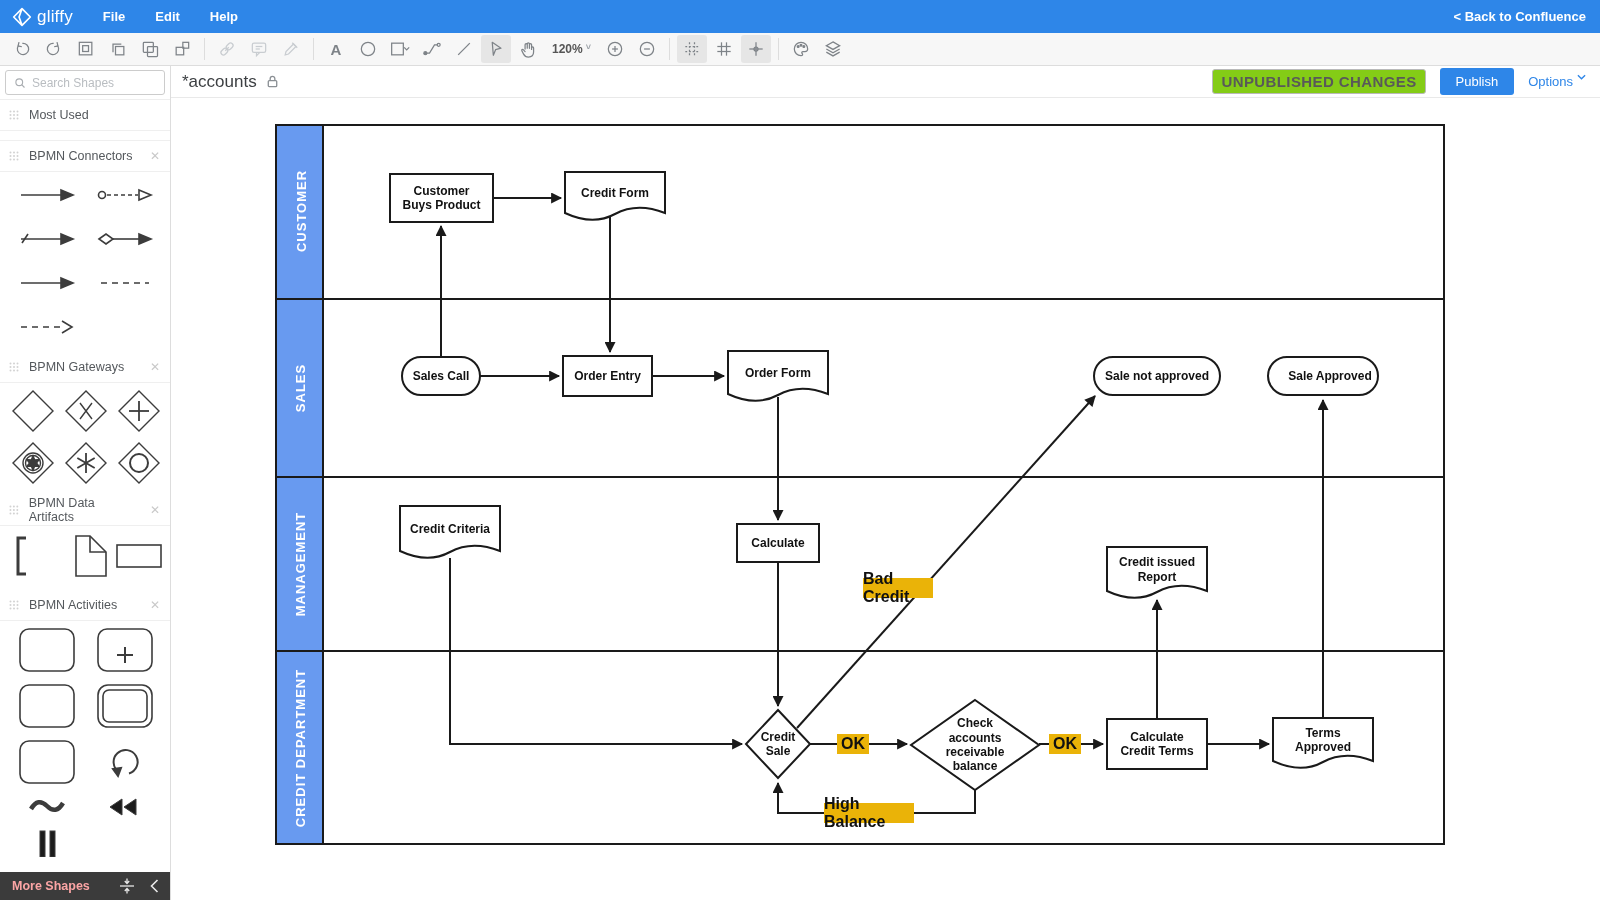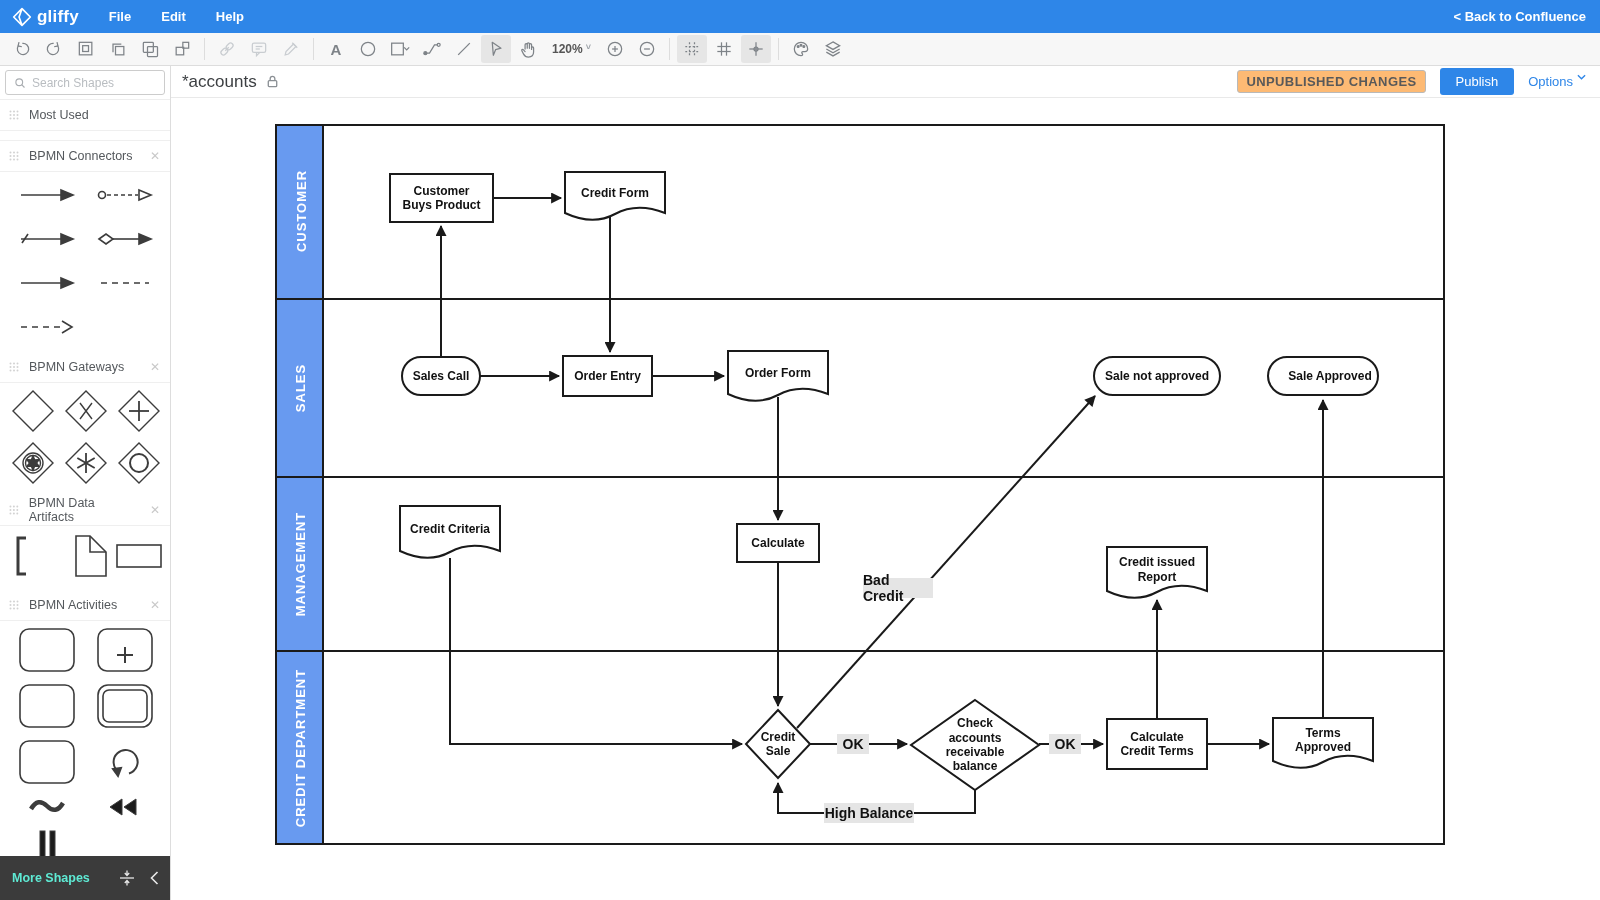--- a/index.html
+++ b/index.html
@@ -4,21 +4,21 @@
 <style>
   * { margin:0; padding:0; box-sizing:border-box; }
   html,body { width:1600px; height:900px; overflow:hidden;
     font-family:"Liberation Sans", sans-serif; background:#fff; }
   .app { position:relative; width:1600px; height:900px; }
 
   
   .topbar { position:absolute; left:0; top:0; width:100%; height:33px;
     background:var(--accent,#2E86E8); display:flex; align-items:center; color:#fff; }
   .logo { display:flex; align-items:center; gap:5px; margin-left:12px; }
-  .logo-text { font-size:17px; font-weight:bold; letter-spacing:.2px; }
+  .logo-text { font-size:17px; font-weight:normal; letter-spacing:.2px; }
   .menu { display:flex; margin-left:30px; gap:30px; }
   .menu-item { font-size:13px; font-weight:bold; cursor:default; }
   .back-link { margin-left:auto; margin-right:14px; font-size:13px; font-weight:bold; }
 
   
   .toolbar { position:absolute; left:0; top:33px; width:100%; height:33px;
     background:#f7f7f7; border-bottom:1px solid #ddd; display:flex; align-items:center; padding-left:6px; }
   .tbtn { width:30px; height:28px; display:flex; align-items:center; justify-content:center;
     margin:0 1px; border-radius:3px; color:#7e8388; }
   .tbtn.on { background:#e6e6e6; }
@@ -29,22 +29,22 @@
     font-size:12px; font-weight:bold; }
   .chev { color:#9aa0a6; font-size:9px; }
   .tool-letter { font-size:15px; font-weight:bold; color:#7e8388; }
 
   
   .titlebar { position:absolute; left:171px; top:66px; right:0; height:32px; background:#fff;
     border-bottom:1px solid #e9e9e9; display:flex; align-items:center; padding:0 14px 0 11px; }
   .doc-title { font-size:17px; color:#3c3f42; }
   .lock { margin-left:8px; color:#8a8f94; display:flex; }
   .title-right { margin-left:auto; display:flex; align-items:center; }
-  .badge { border:1px solid #b9b9b9; border-radius:3px; color:#595959; font-size:13px;
-    font-weight:bold; letter-spacing:.4px; padding:3px 8px; background:#fdba74; }
+  .badge { border:1px solid #b9b9b9; border-radius:3px; color:#595959; font-size:15px;
+    font-weight:bold; letter-spacing:.4px; padding:3px 8px; background:#84cc16; }
   .publish-btn { background:var(--accent,#2E86E8); color:#fff; border:none; border-radius:3px;
     font-size:13px; padding:6px 16px; margin:0 14px; font-family:inherit; }
   .options-btn { color:var(--accent,#2E86E8); font-size:13px; display:flex; align-items:flex-start; gap:4px; }
 
   
   .sidebar { position:absolute; left:0; top:66px; width:171px; bottom:0; background:#fff;
     border-right:1px solid #ddd; overflow:hidden; }
   .search-row { padding:4px 5px; border-bottom:1px solid #eee; }
   .search-box { height:25px; border:1px solid #ccc; border-radius:3px; display:flex;
     align-items:center; gap:6px; padding:0 8px; background:#fff; }
@@ -54,33 +54,33 @@
   .sec-head { height:31px; display:flex; align-items:center; gap:10px; padding:0 10px 0 9px;
     border-bottom:1px solid #efefef; color:#54585c; font-size:12.5px; }
   .sec-head .xicon { margin-left:auto; color:#c9c9c9; font-size:12px; }
   .gap-strip { height:10px; border-bottom:1px solid #efefef; }
   .grid2 { display:grid; grid-template-columns:1fr 1fr; justify-items:center; align-items:center;
     padding:6px 6px 8px 8px; row-gap:10px; }
   .grid3 { display:grid; grid-template-columns:1fr 1fr 1fr; justify-items:center; align-items:center;
     padding:6px 4px 10px 6px; row-gap:8px; }
   .pal-item { display:flex; align-items:center; justify-content:center; }
   .pal-item svg { stroke:#3c3c3c; fill:none; }
-  .more-shapes { position:absolute; left:0; bottom:0; width:171px; height:44px; background:#3b3b3b;
-    color:#5eead4; display:flex; align-items:center; font-size:12.5px; font-weight:bold;
+  .more-shapes { position:absolute; left:0; bottom:0; width:171px; height:28px; background:#3b3b3b;
+    color:#fca5a5; display:flex; align-items:center; font-size:12.5px; font-weight:bold;
     padding:0 12px; gap:10px; }
   .more-shapes .ms-icons { margin-left:auto; display:flex; align-items:center; gap:14px; color:#e8e8e8; }
 
   
   .canvas { position:absolute; left:171px; top:98px; right:0; bottom:0; background:#fff; }
   .dsvg { position:absolute; left:104px; top:26px; }
   .nlab { position:absolute; display:flex; align-items:center; justify-content:center;
     text-align:center; font-size:12px; font-weight:bold; color:#111; line-height:1.2;
     white-space:pre-line; }
   .elab { position:absolute; display:flex; align-items:center; justify-content:center;
-    background:#e5e5e5; font-size:14px; font-weight:bold; color:#111; }
+    background:#eab308; font-size:16px; font-weight:bold; color:#111; }
   .lane-label { position:absolute; height:20px; display:flex; align-items:center; justify-content:center;
     transform:rotate(-90deg); color:#fff; font-size:13px; font-weight:bold; letter-spacing:1px;
     white-space:nowrap; }
 </style>
 </head>
 <body>
 
 <div class="app">
 
   <header class="topbar">

